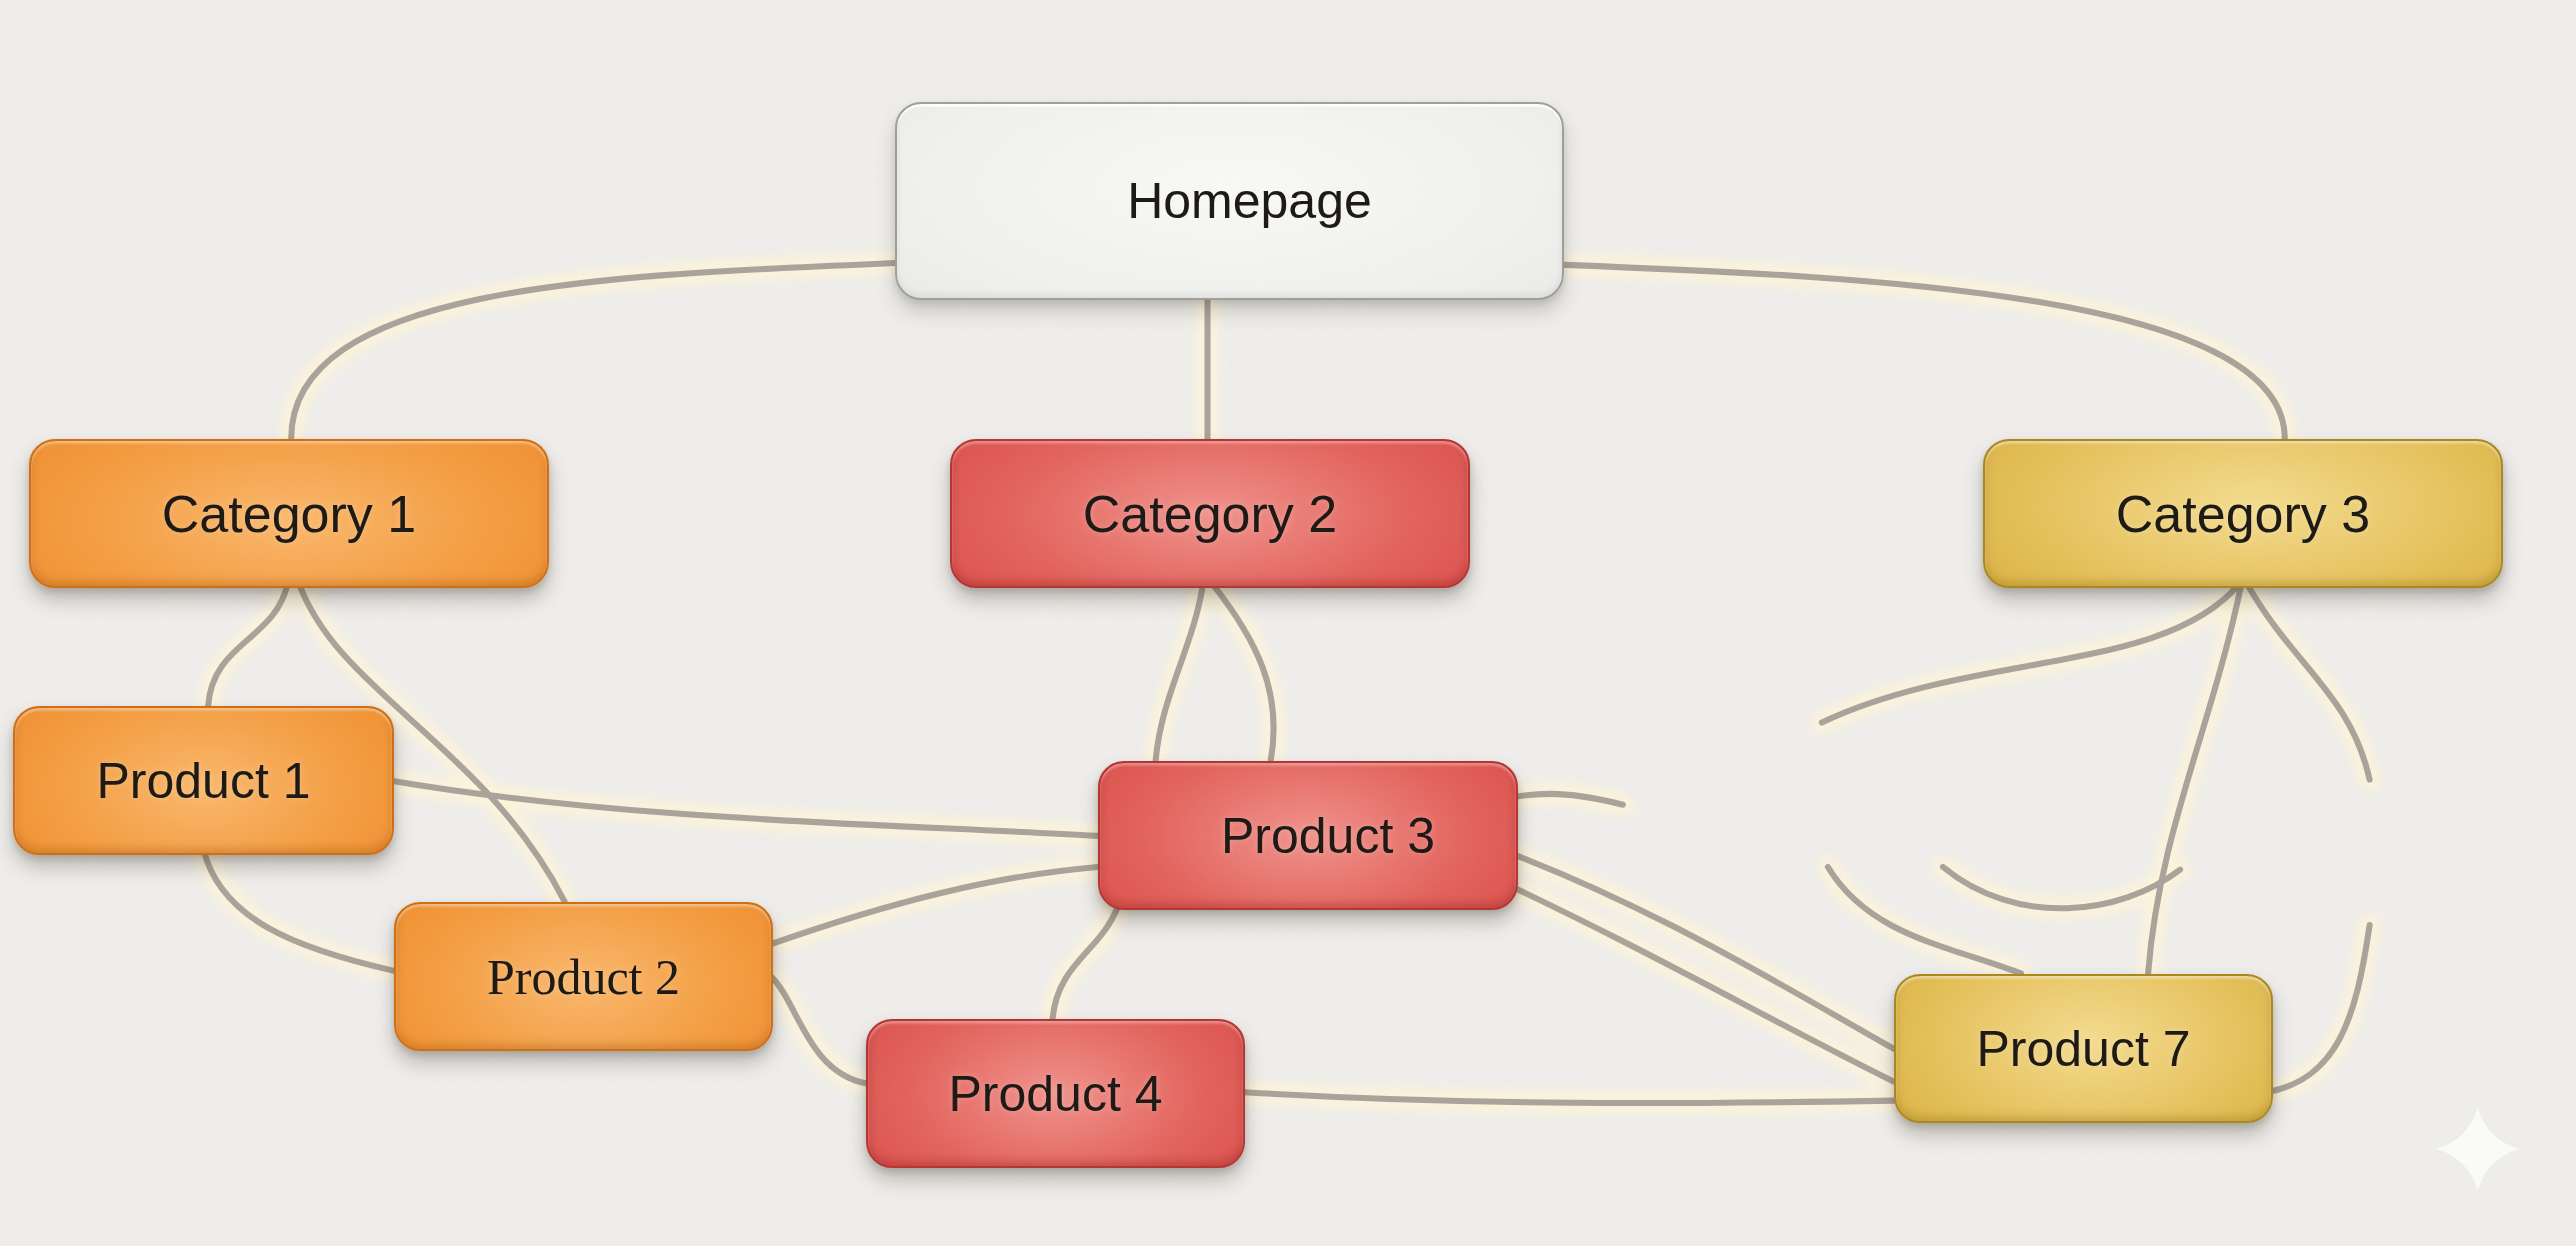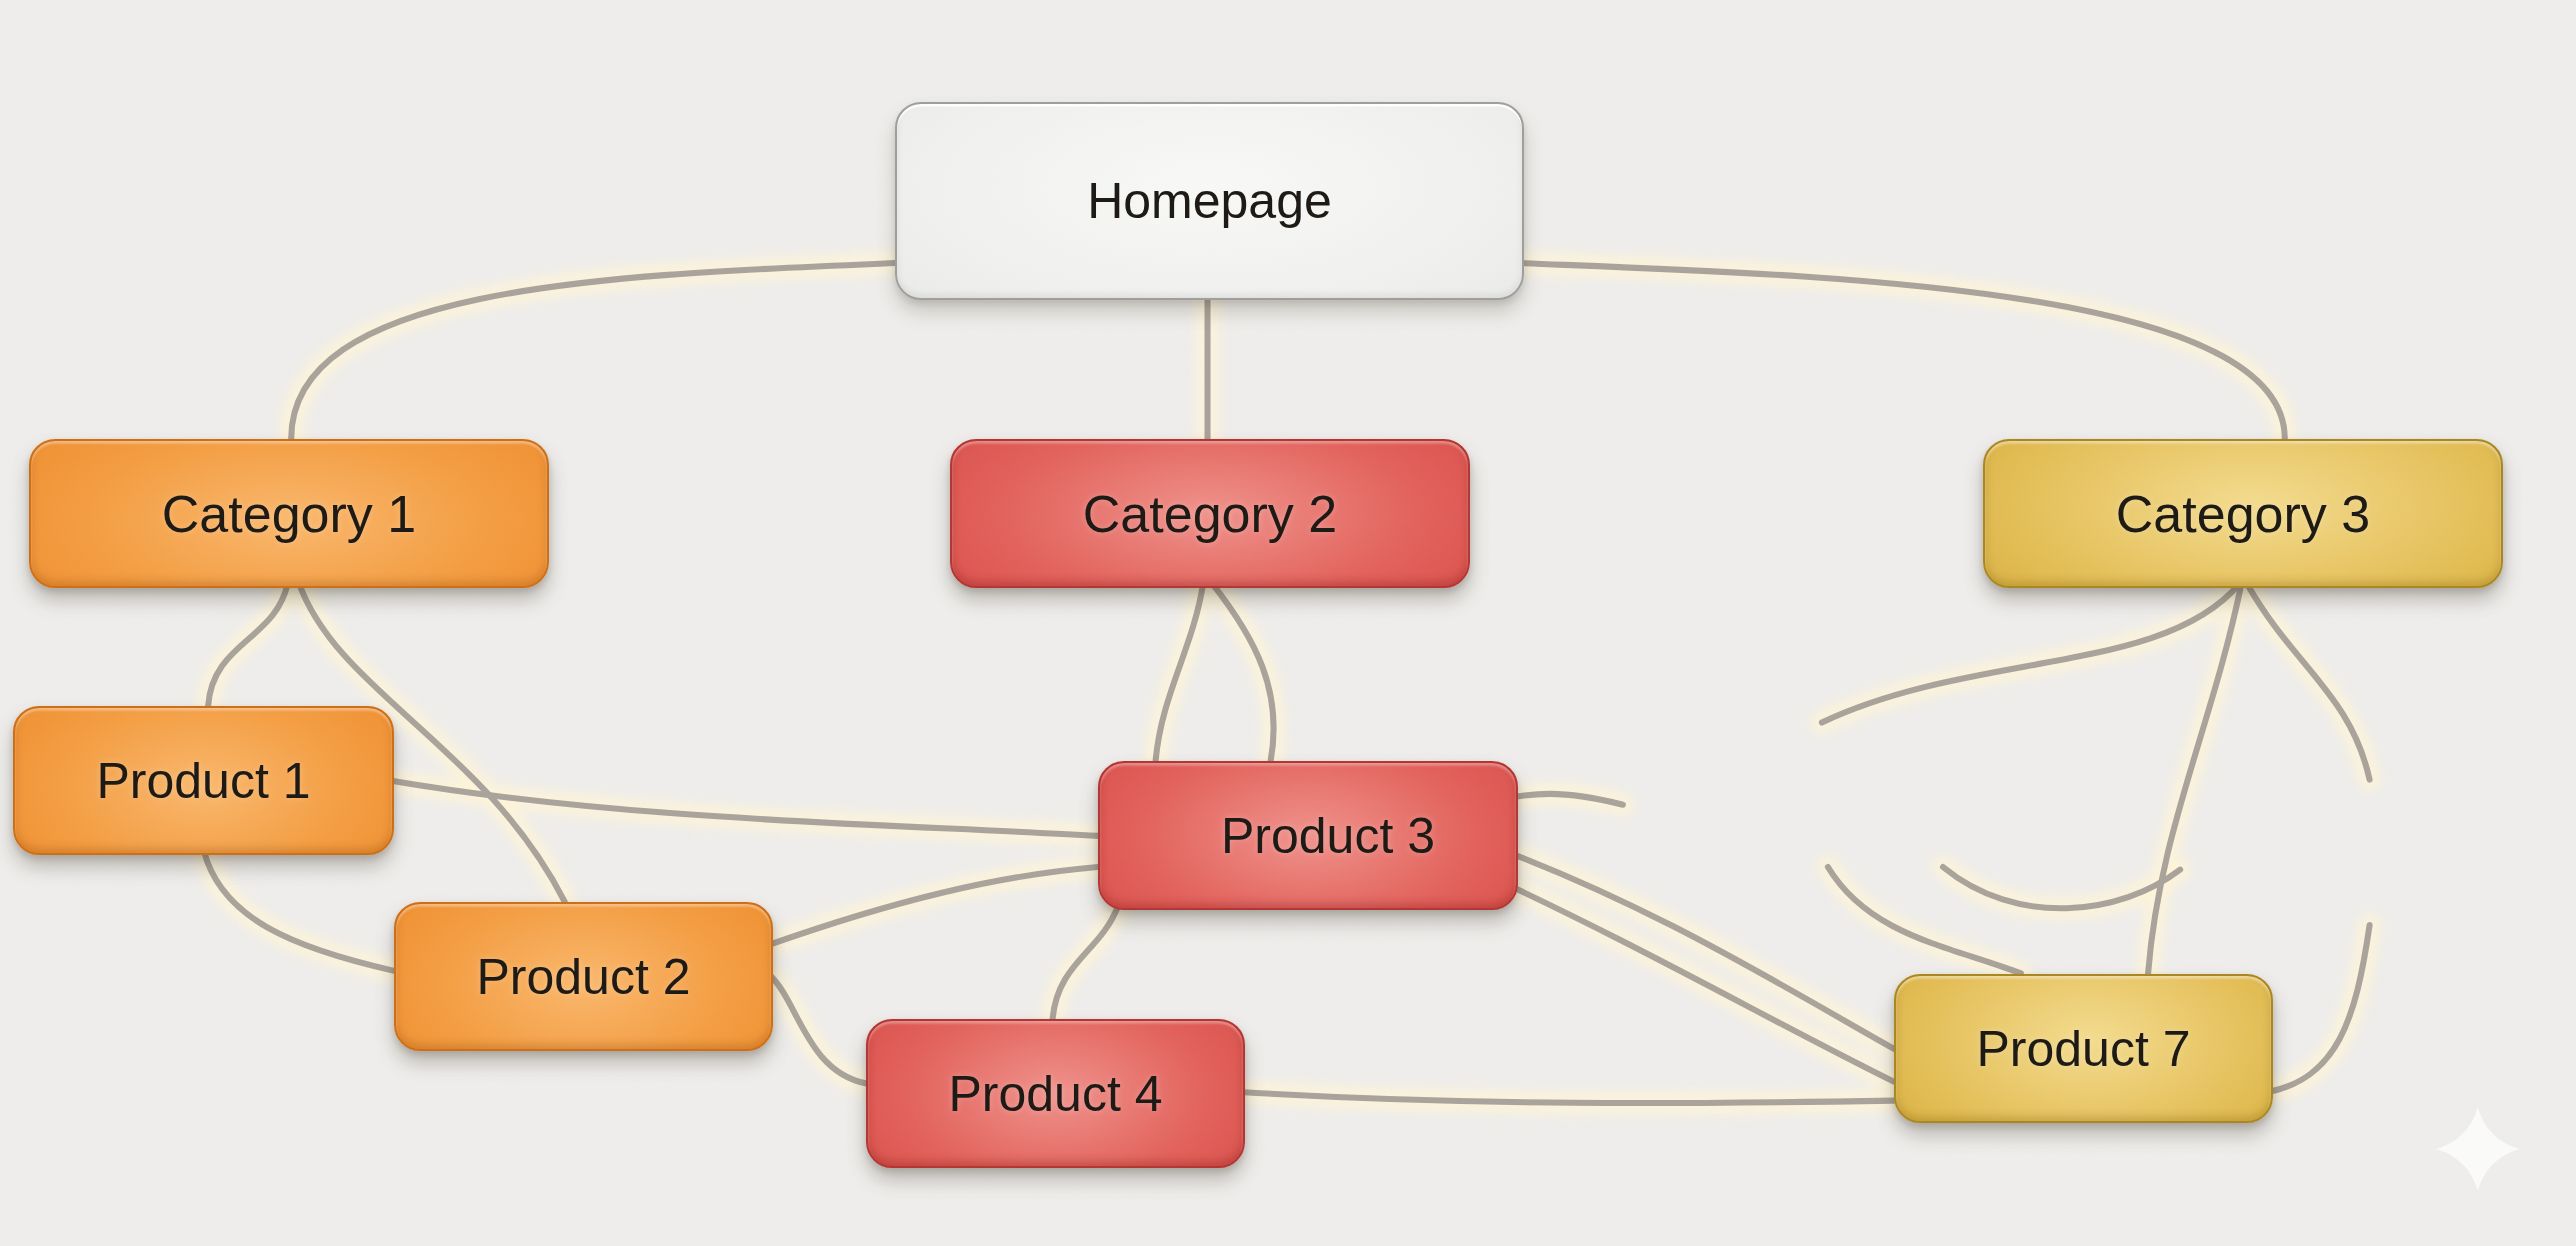--- a/index.html
+++ b/index.html
@@ -22,20 +22,21 @@
   .node .lbl{
     color:#1b1712;
     text-shadow:0 0 7px rgba(255,255,255,.25);
     white-space:nowrap;
   }
   .node.gray{
     background:radial-gradient(ellipse 90% 120% at 50% 42%, #f8f8f7 0%, #efefee 55%, #e3e3e1 100%);
     border:2.6px solid #9d9d9b;
     box-shadow:0 12px 19px rgba(70,58,42,.22), 0 3.5px 7px rgba(0,0,0,.10),
                inset 0 2.6px 0 rgba(255,255,255,.9), inset 0 -3.5px 7px rgba(0,0,0,.07);
+    padding-left:40px;
   }
   .node.orange{
     background:radial-gradient(ellipse 85% 130% at 50% 55%, #f9b climb 0,#000 0) , #ec8524;
     background:radial-gradient(ellipse 85% 130% at 50% 55%, #f9b76b 0%, #f39b3f 48%, #eb8422 100%);
     border:2.6px solid #cf6d12;
     box-shadow:0 12px 19px rgba(70,58,42,.30), 0 3.5px 7px rgba(0,0,0,.14),
                inset 0 2.6px 2.6px rgba(255,255,255,.40), inset 0 -4.3px 8.7px rgba(120,55,0,.25);
   }
   .node.red{
     background:radial-gradient(ellipse 85% 130% at 50% 50%, #ef918a 0%, #e2605a 48%, #d2413d 100%);
@@ -65,21 +66,21 @@
     </div>
     <div class="node red size-cat" style="left: 950px; top: 439px; width: 516px; height: 145px;">
       <span class="lbl">Category 2</span>
     </div>
     <div class="node gold size-cat" style="left: 1983px; top: 439px; width: 516px; height: 145px;">
       <span class="lbl">Category 3</span>
     </div>
     <div class="node orange size-prod" style="left: 13px; top: 706px; width: 377px; height: 145px;">
       <span class="lbl">Product 1</span>
     </div>
-    <div class="node orange size-prod" style="left: 394px; top: 902px; width: 375px; height: 145px;">
+    <div class="node orange size-prod" style="left: 394px; top: 902px; width: 375px; height: 145px; font-family: Liberation Serif, serif;">
       <span class="lbl">Product 2</span>
     </div>
     <div class="node red size-prod" style="left: 1098px; top: 761px; width: 376px; height: 145px; padding-left: 40px;">
       <span class="lbl">Product 3</span>
     </div>
     <div class="node red size-prod" style="left: 866px; top: 1019px; width: 375px; height: 145px;">
       <span class="lbl">Product 4</span>
     </div>
     <div class="node gold size-prod" style="left: 1894px; top: 974px; width: 375px; height: 145px;">
       <span class="lbl">Product 7</span>

